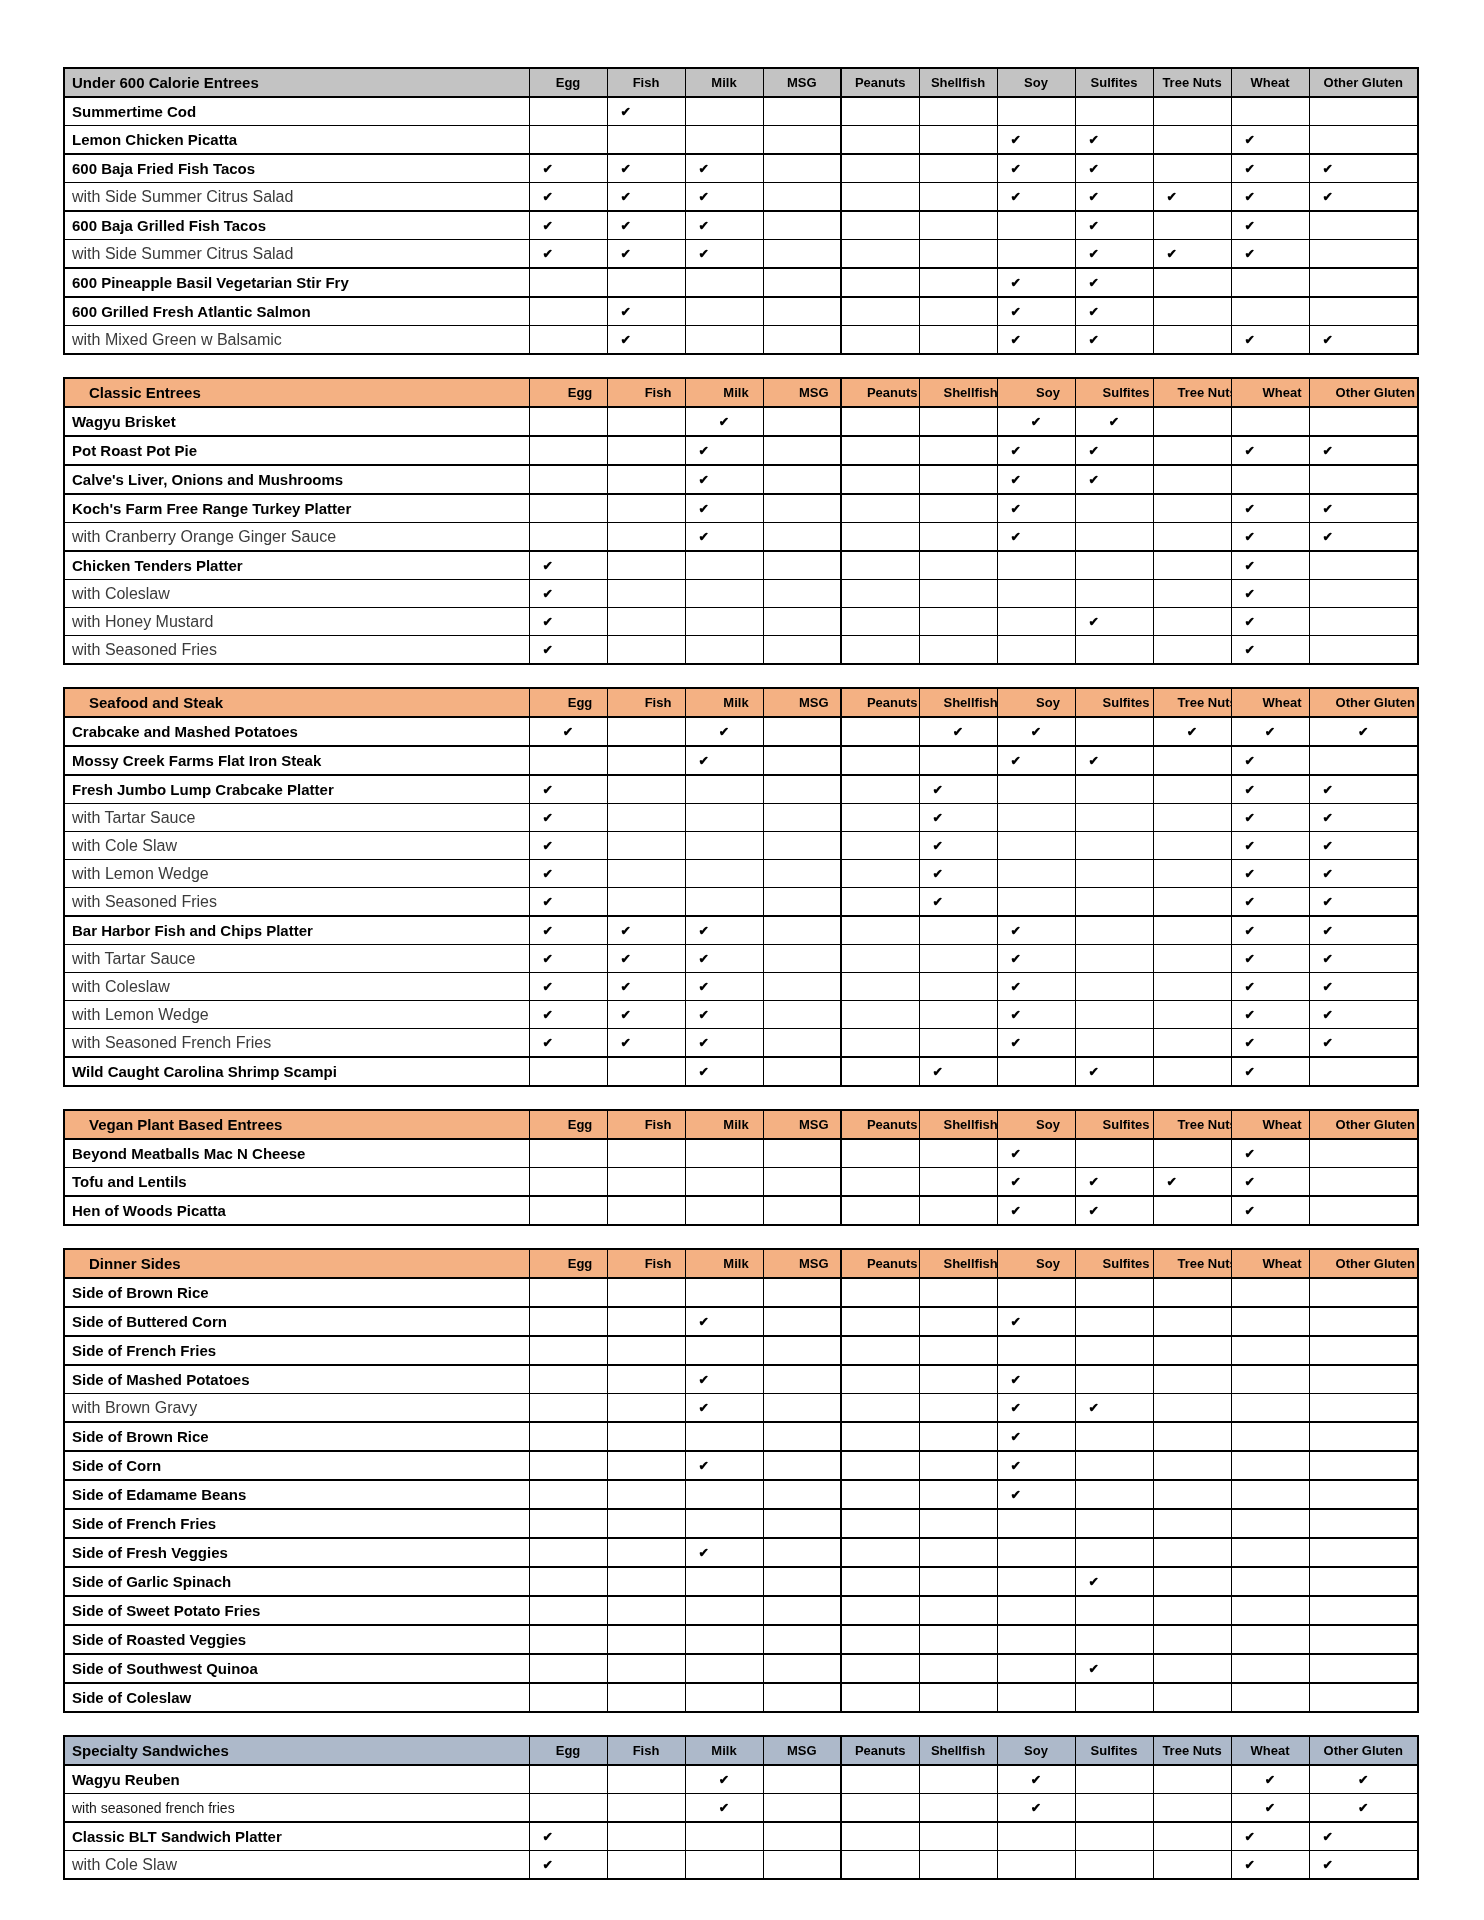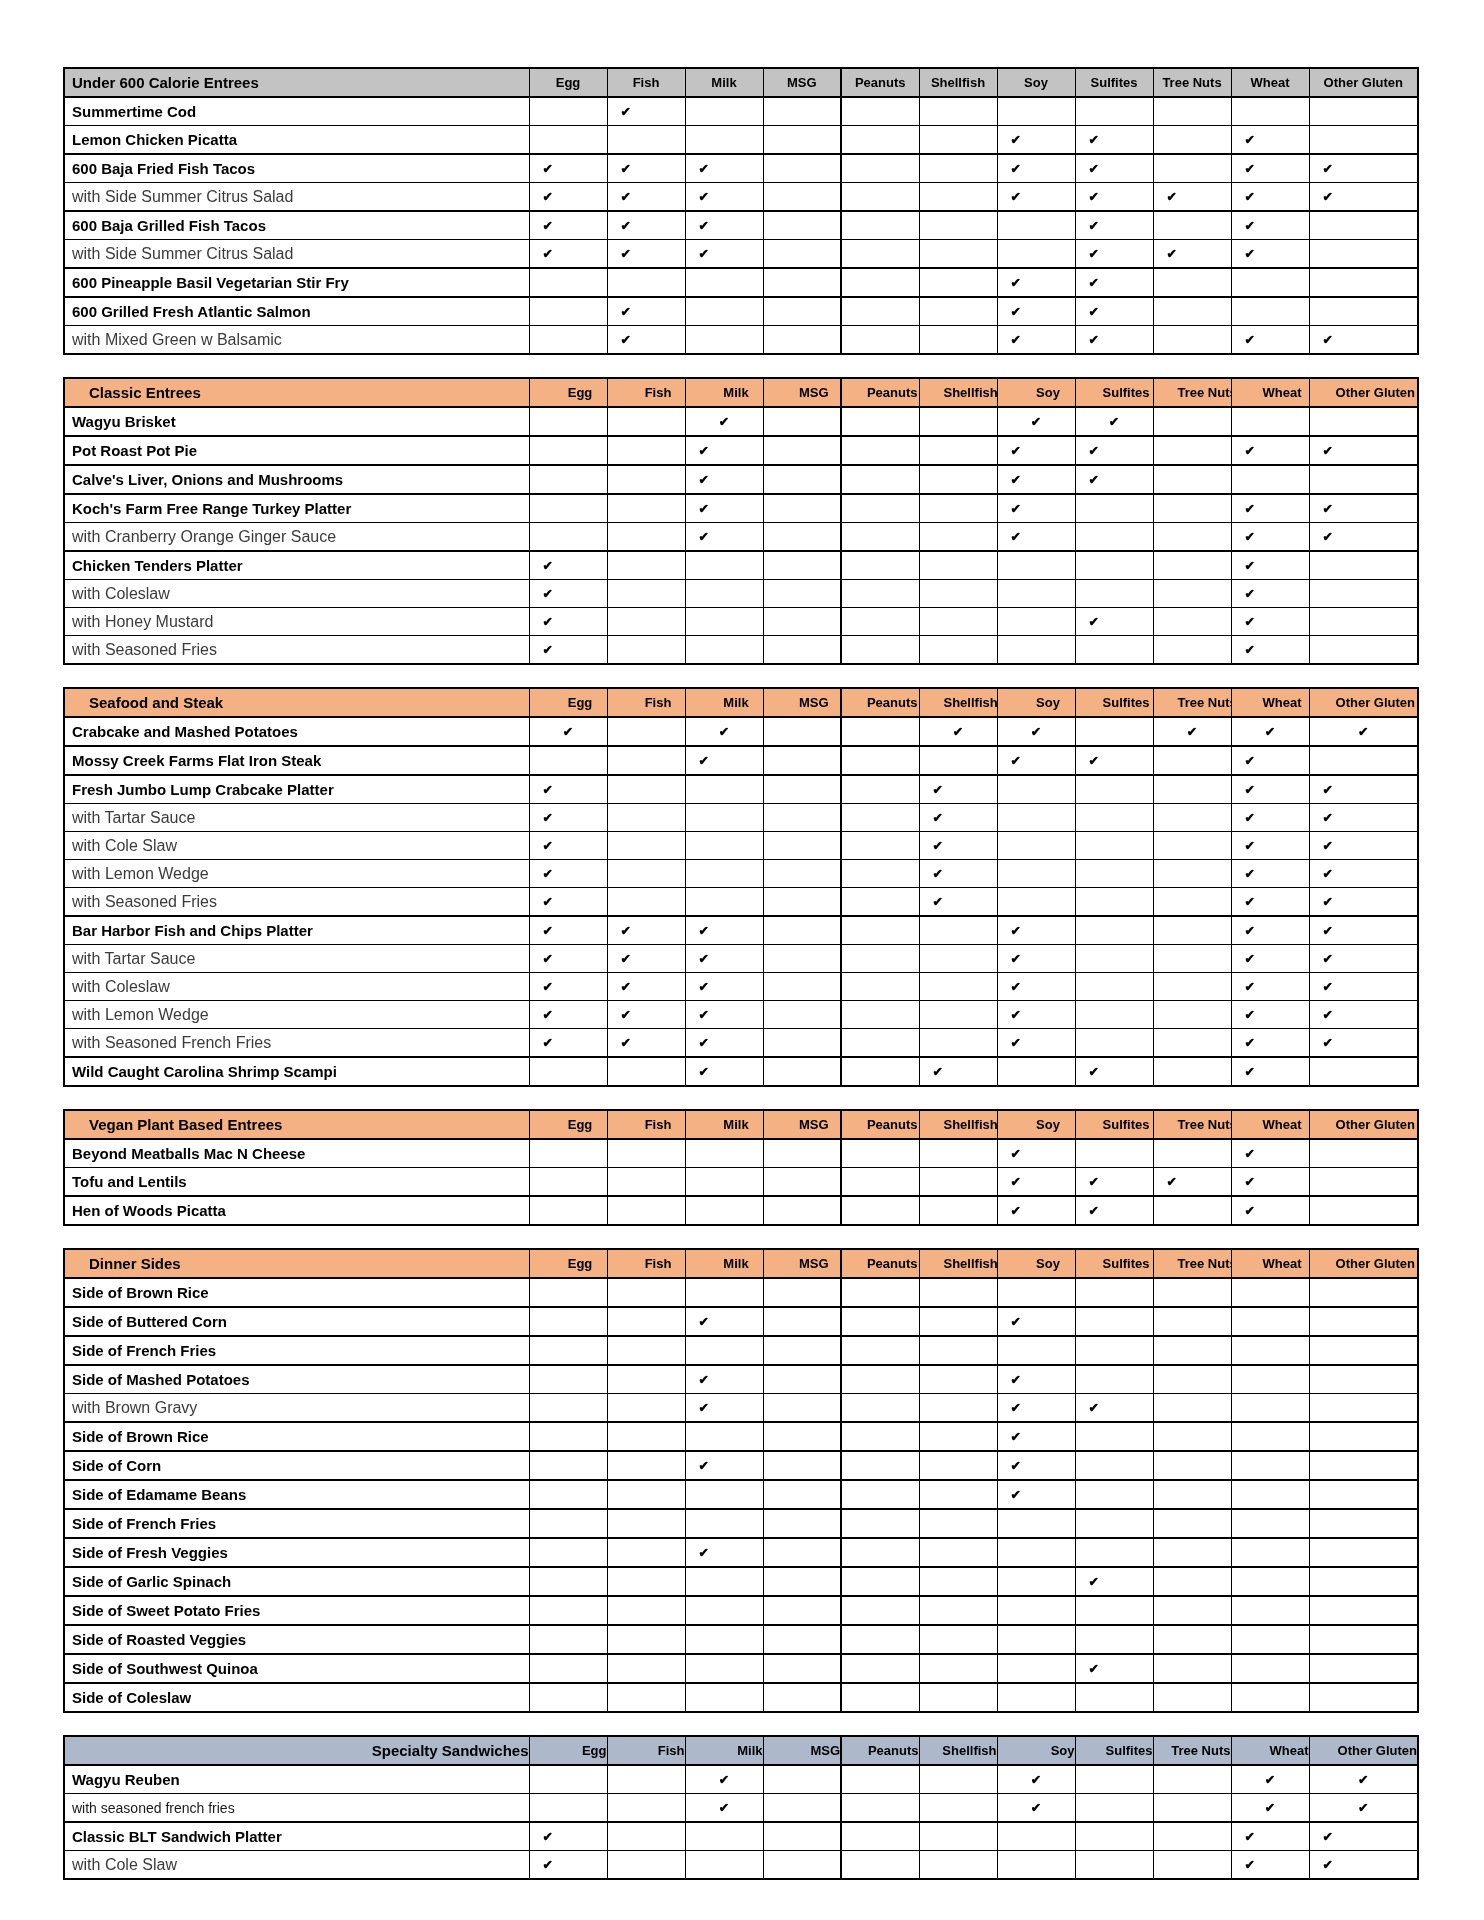--- a/index.html
+++ b/index.html
@@ -63,21 +63,21 @@
   td.label.sub_large { font-size: 14px; font-weight: normal; color: #1a1a1a; }
   td.check-cell {
     font-size: 12.5px;
     text-align: left;
     padding-left: 13px;
     font-weight: bold;
   }
   tr.center td.check-cell { text-align: center; padding-left: 0; }
   .theme-gray   thead th { background: #C3C3C3; }
   .theme-orange thead th { background: #F4B183; padding-left: 24px; }
-  .theme-blue   thead th { background: #ADB9CA; text-align: right; }
+  .theme-blue   thead th { background: #ADB9CA; }
 </style>
 </head>
 <body>
 
 <div id="page">
   <div class="matrix">
       <table class="sec theme-gray">
         <colgroup>
           <col class="c-label">
           <col class="c-al">

